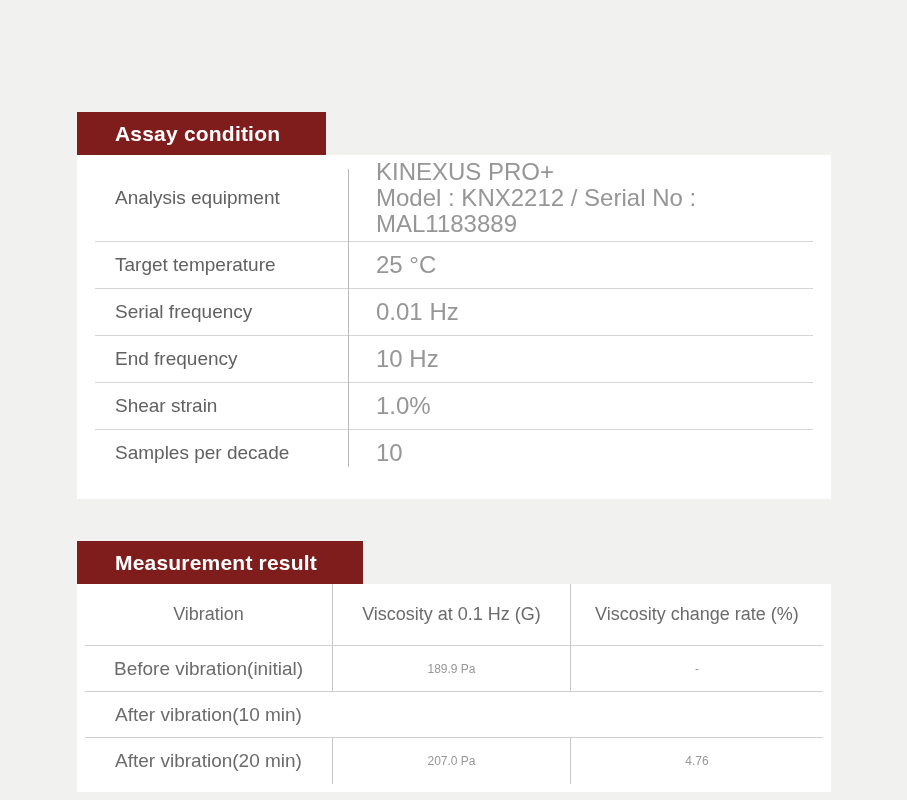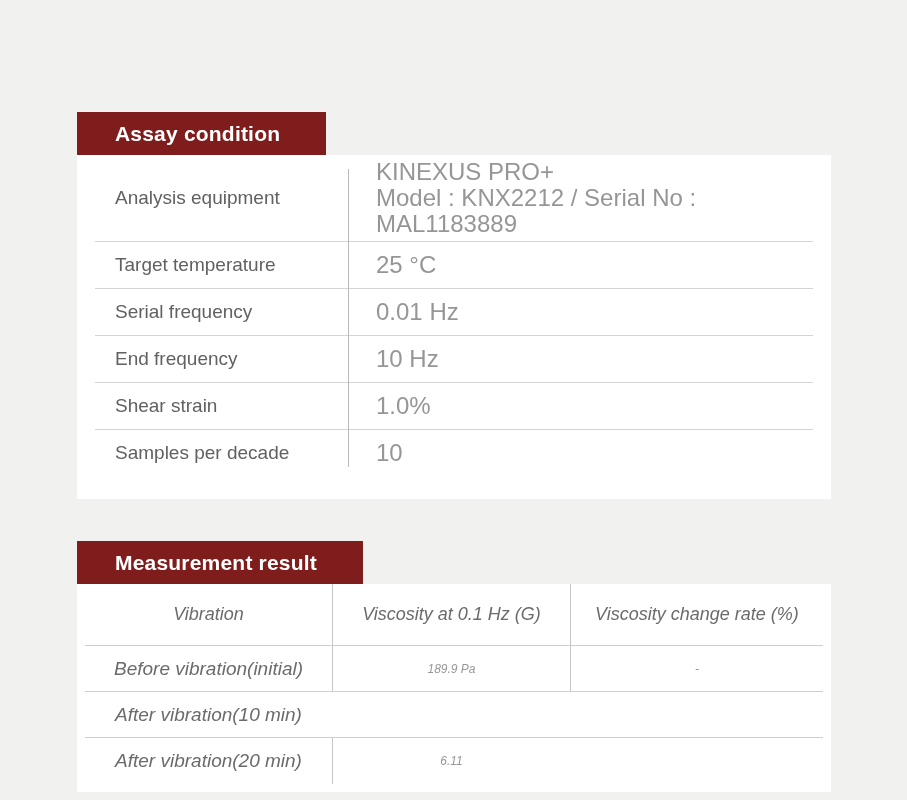--- a/index.html
+++ b/index.html
@@ -61,21 +61,21 @@
     position: absolute;
     left: 271px;
     top: 14px;
     width: 1px;
     height: 298px;
     background: #b9b9b9;
   }
   
   .gap { height: 42px; }
   
-  .panel-meas { padding-bottom: 8px; font-style: italic; }
+  .panel-meas { padding-bottom: 8px; }
   .mrow {
     display: grid;
     grid-template-columns: 247px 238px 1fr;
     margin: 0 8px;
     border-bottom: 1px solid #cfcfcf;
   }
   .mrow.header { height: 62px; }
   .mrow.data { height: 46px; }
   .mrow.last { border-bottom: none; }
   .mcell {
@@ -151,17 +151,18 @@
       <div class="mcell c2 mvalue">189.9 Pa</div>
       <div class="mcell c3 mvalue">-</div>
     </div>
 
     <div class="mrow data">
       <div class="mcell c1 mlabel">After vibration(10 min)</div>
     </div>
 
     <div class="mrow data last">
       <div class="mcell c1 mlabel">After vibration(20 min)</div>
-      <div class="mcell c3 mvalue">6.11</div>
+      <div class="mcell c2 mvalue">207.0 Pa</div>
+      <div class="mcell c3 mvalue">4.76</div>
     </div>
   </div>
 
 </div>
 
 </body></html>

